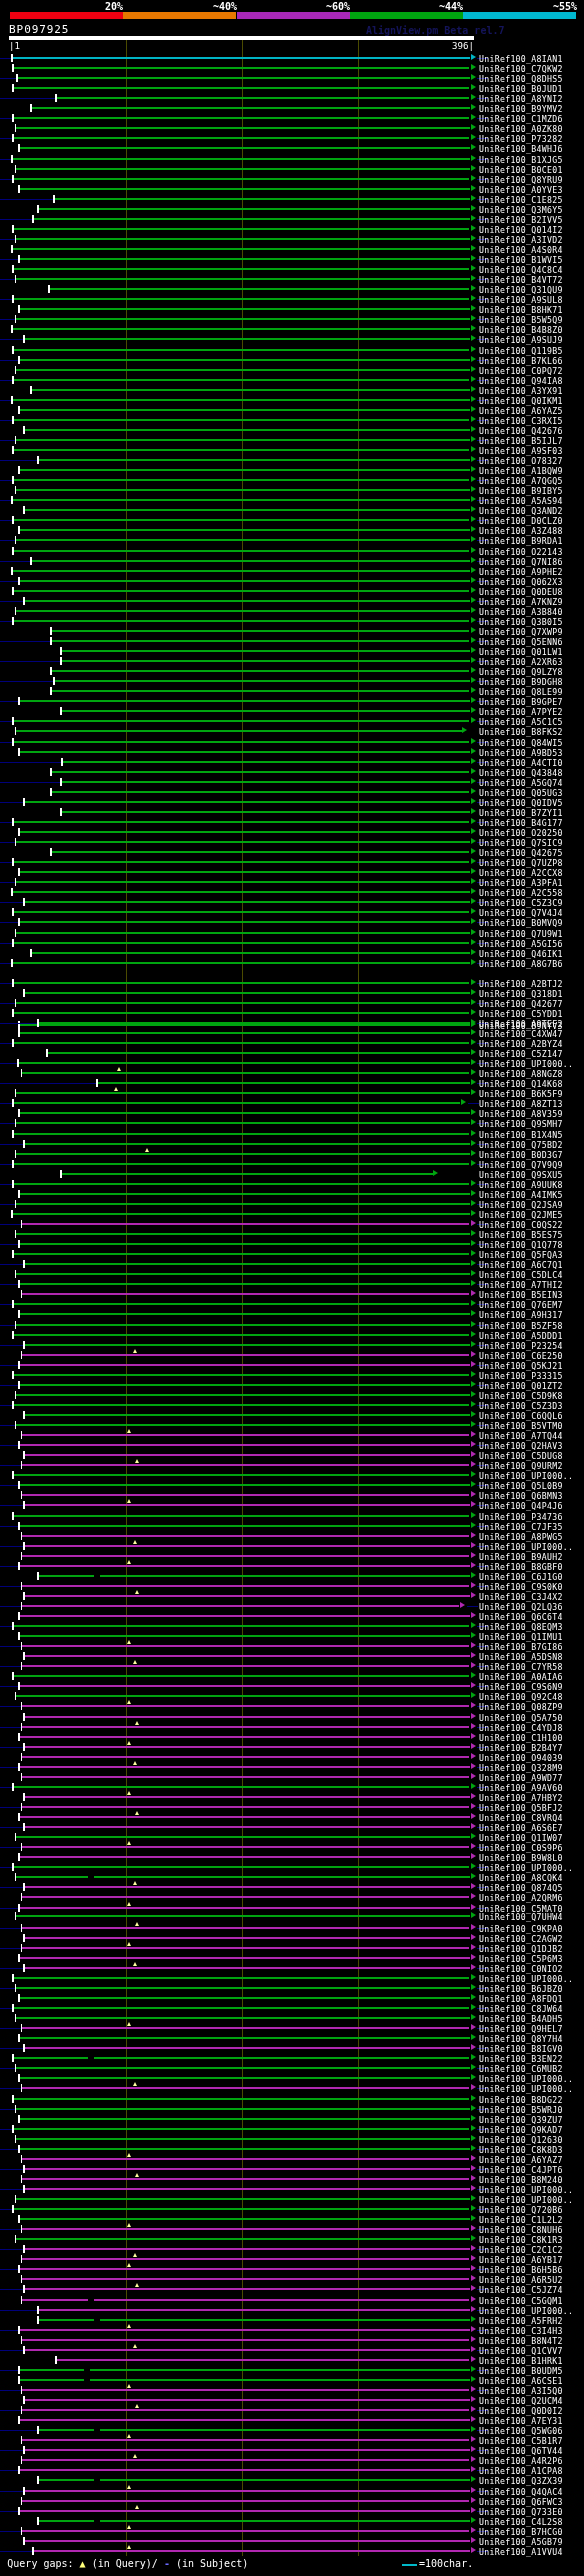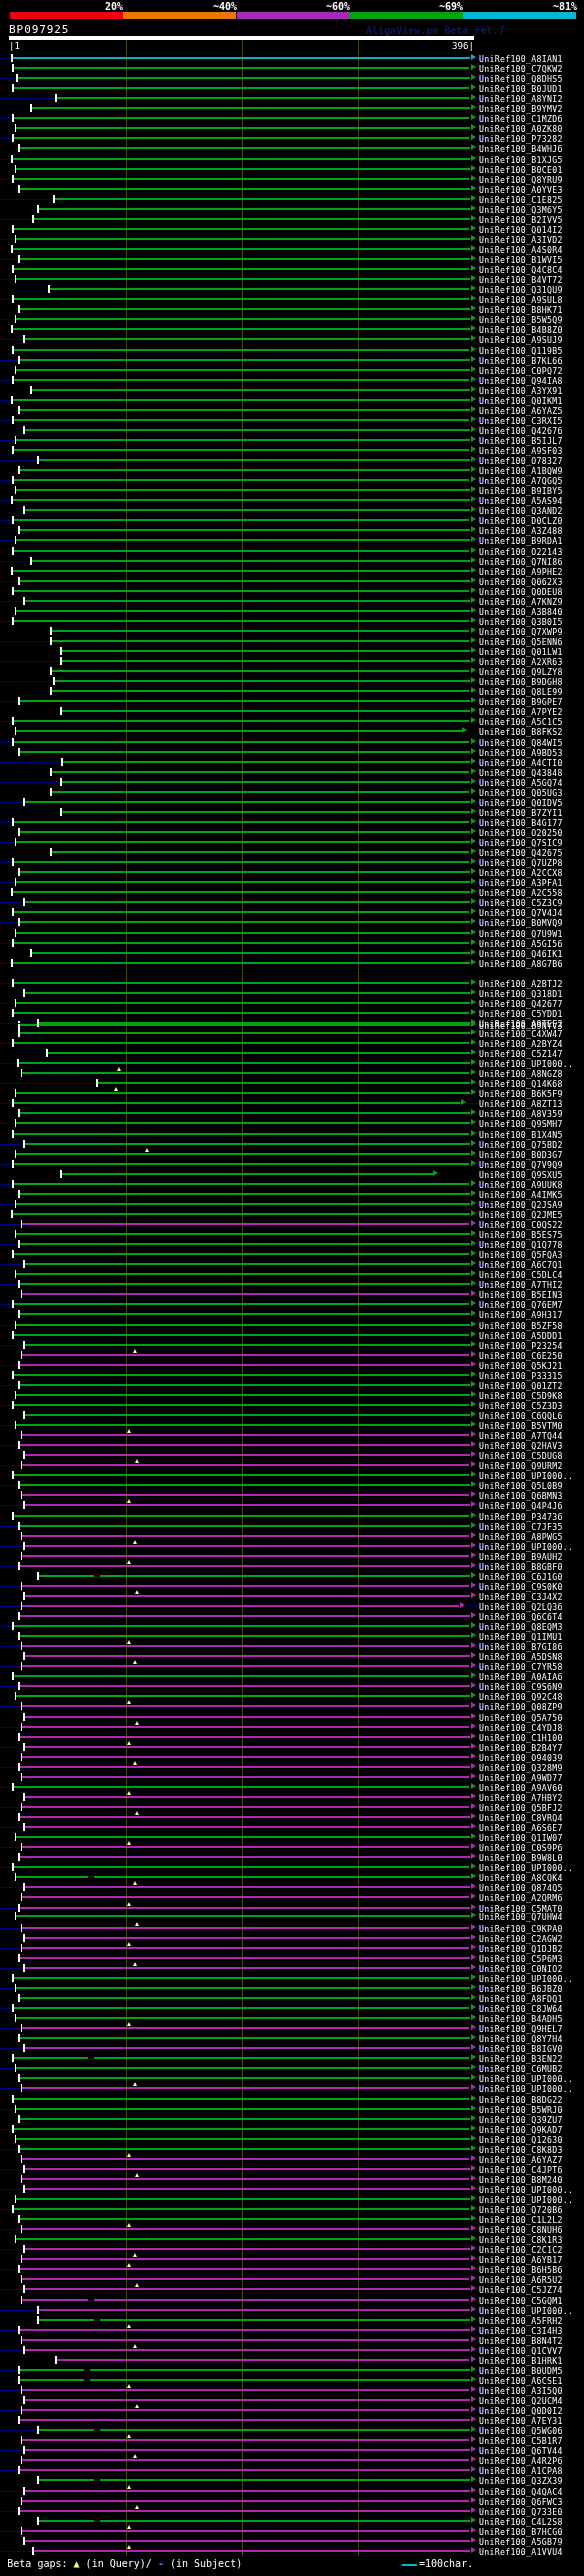--- a/index.html
+++ b/index.html
@@ -35,22 +35,22 @@
   #legend-scale-dash{position:absolute;left:402px;top:5.5px;width:14.6px;height:2.7px;background:#00b8c8;}
   #legend-scale-text{position:absolute;left:419px;top:0;}
 </style>
 </head>
 <body>
 
 <div id="scale-labels" class="abs" style="left:0;top:0.9px;width:585px;height:11px;">
     <span style="left: 123px;">20%</span>
     <span style="left: 237px;">~40%</span>
     <span style="left: 350px;">~60%</span>
-    <span style="left: 463px;">~69%</span>
-    <span style="left: 577px;">~81%</span>
+    <span style="left: 463px;">~44%</span>
+    <span style="left: 577px;">~55%</span>
   </div>
 
 <div id="scale-bar" class="abs" style="left:0;top:12px;width:585px;height:7.3px;">
     <div style="left: 10px; width: 113px; background: rgb(238, 0, 17);"></div>
     <div style="left: 123px; width: 113px; background: rgb(232, 120, 0);"></div>
     <div style="left: 237px; width: 113px; background: rgb(168, 40, 184);"></div>
     <div style="left: 350px; width: 113px; background: rgb(0, 164, 16);"></div>
     <div style="left: 463px; width: 113px; background: rgb(0, 184, 208);"></div>
   </div>
 
@@ -1862,21 +1862,21 @@
       <div class="abs tick" style="left: 32px;"></div>
       <div class="abs mark-q" style="left: 127px;"></div>
       <div class="abs arrow" style="left: 471px; border-left: 5.5px solid rgb(176, 40, 176);"></div>
       <div class="abs tail" style="left: 477px; width: 11px;"></div>
       <div class="hit-label">UniRef100_A1VVU4</div>
     </div>
   </div>
 
 <div id="legend" class="abs">
   <span id="legend-left">
-    <span>Beta gaps:</span>
+    <span>Query gaps:</span>
     <span class="lg-q">▲</span>
     <span>(in Query)/</span>
     <span class="lg-s">-</span>
     <span> (in Subject)</span>
   </span>
   <span id="legend-scale-dash"></span>
   <span id="legend-scale-text">=100char.</span>
 </div>
 
 

